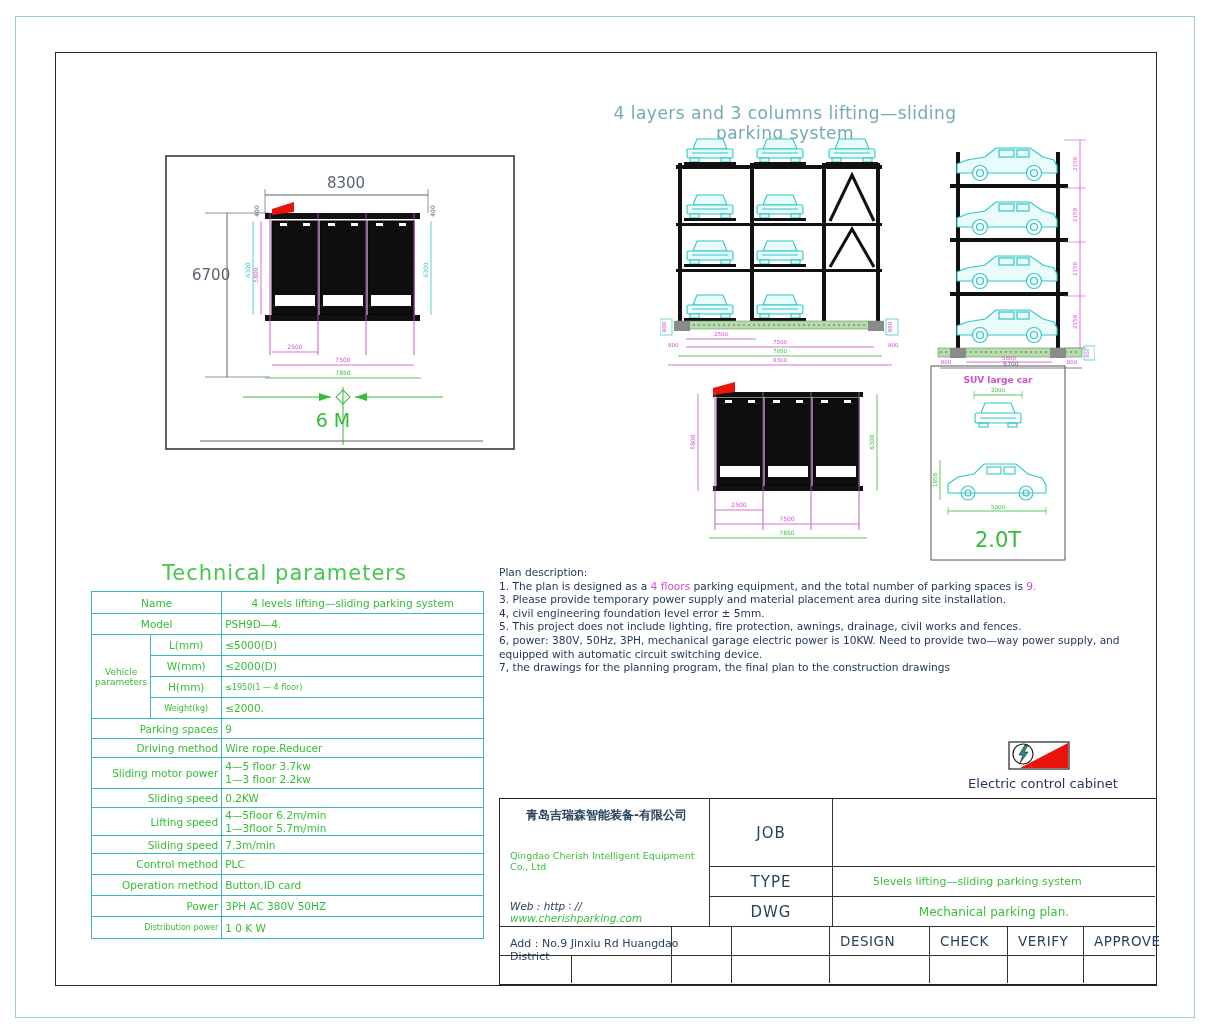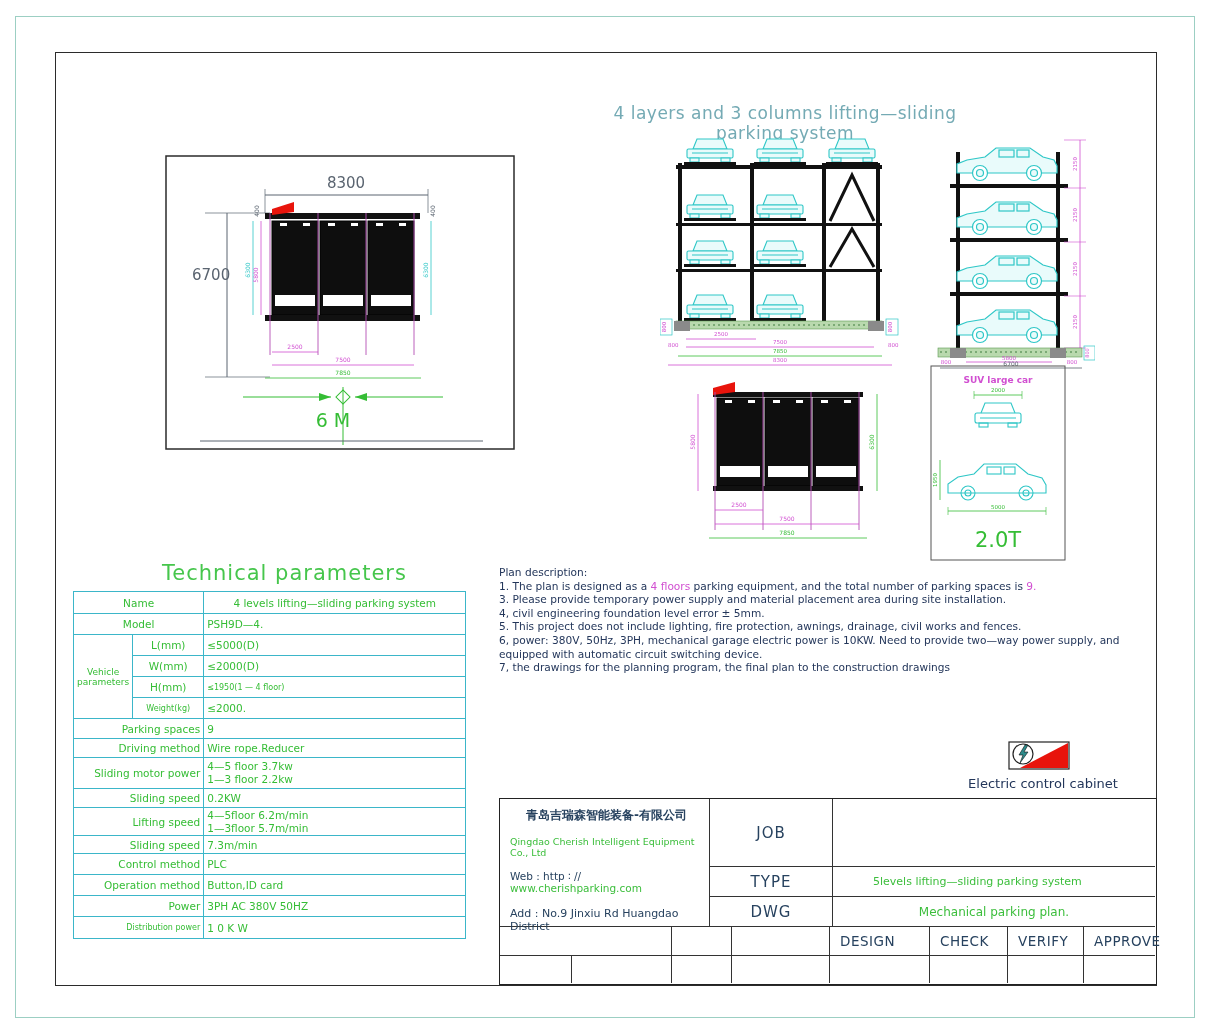--- a/index.html
+++ b/index.html
@@ -4,21 +4,21 @@
 <style>
   html,body{margin:0;padding:0;background:#fff;}
   #page{position:relative;width:1210px;height:1034px;background:#fff;overflow:hidden;
         font-family:"DejaVu Sans",sans-serif;}
   .abs{position:absolute;}
   #outer-border{left:15px;top:16px;width:1178px;height:1000px;border:1.5px solid #9ccfc3;}
   #inner-frame{left:55px;top:52px;width:1100px;height:932px;border:1.5px solid #2b2b2b;}
   #page-title{left:590px;top:103px;width:390px;text-align:center;color:#74aab4;font-size:17px;letter-spacing:.5px;}
   
   #tech-title{left:126px;top:561px;color:#46c64c;font-size:21px;letter-spacing:1px;margin-left:36px;}
-  #tech-table{left:73px;top:591px;border-collapse:collapse;}
+  #tech-table{left:91px;top:591px;border-collapse:collapse;}
   #tech-table td{border:1px solid #3bb6c9;color:#35bd35;font-size:10.5px;padding:0 3px;}
   #tech-table td.cent{text-align:center;}
   #tech-table td.left{text-align:right;padding-left:5px;}
   #tech-table .w-lab{width:121px;}
   #tech-table .w-grp{width:51px;font-size:9px;text-align:center;}
   #tech-table .w-sub{width:64px;text-align:center;}
   #tech-table .w-val{width:255px;text-align:center;}
   #tech-table .small{font-size:8px;}
   #tech-table .two span{display:block;line-height:1.2;}
   
@@ -27,22 +27,22 @@
   
   #cabinet-label{left:938px;top:776px;width:210px;text-align:center;color:#23365a;font-size:13px;}
   
   #titleblock{left:499px;top:798px;width:658px;height:187px;border:1.5px solid #222;box-sizing:border-box;}
   .tb-cell{position:absolute;box-sizing:border-box;border-right:1px solid #333;border-bottom:1px solid #333;color:#27425f;}
   .tb-lab{display:flex;align-items:center;justify-content:center;font-size:15px;letter-spacing:1px;}
   .tb-green{color:#3cbe3c;}
   .tb-sign{display:flex;align-items:center;padding-left:10px;font-size:13.5px;letter-spacing:.5px;}
   #tb-company{padding:8px 6px 16px 10px;}
   #tb-company .cn{font-weight:bold;font-size:12px;color:#27425f;padding-left:16px;}
-  #tb-company .en{font-size:9.5px;color:#3cbe3c;margin-top:12px;}
-  #tb-company .web{font-size:10.5px;color:#27425f;margin-top:12px;}
+  #tb-company .en{font-size:9.5px;color:#3cbe3c;margin-top:26px;}
+  #tb-company .web{font-size:10.5px;color:#27425f;margin-top:28px;font-style:italic;}
   #tb-company .web .url{color:#3cbe3c;}
   #tb-company .add{font-size:11px;color:#27425f;margin-top:13px;}
   svg text{font-family:"DejaVu Sans",sans-serif;}
 </style>
 </head>
 <body>
 
 <div id="page">
   <div class="abs" id="outer-border"></div>
   <div class="abs" id="inner-frame"></div>

